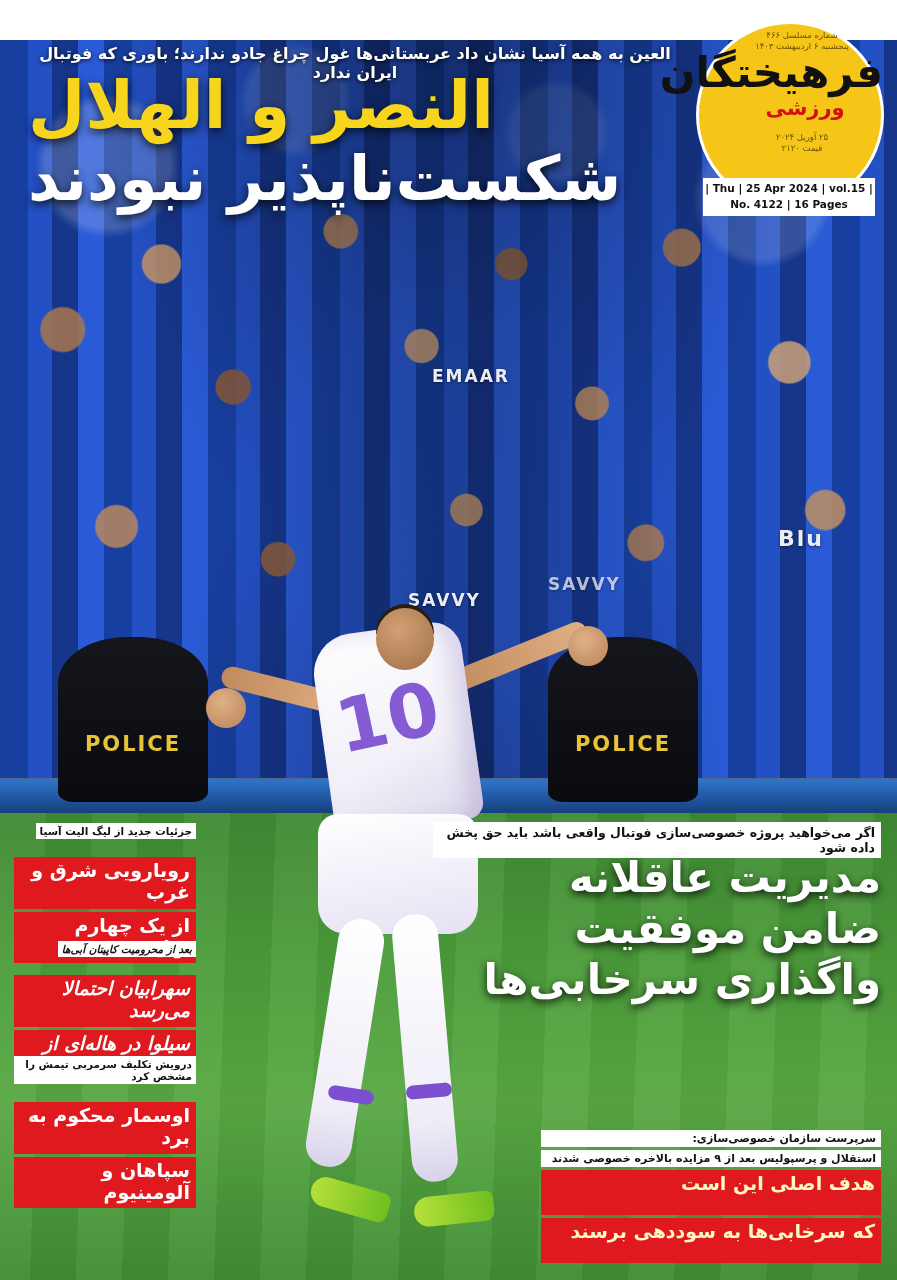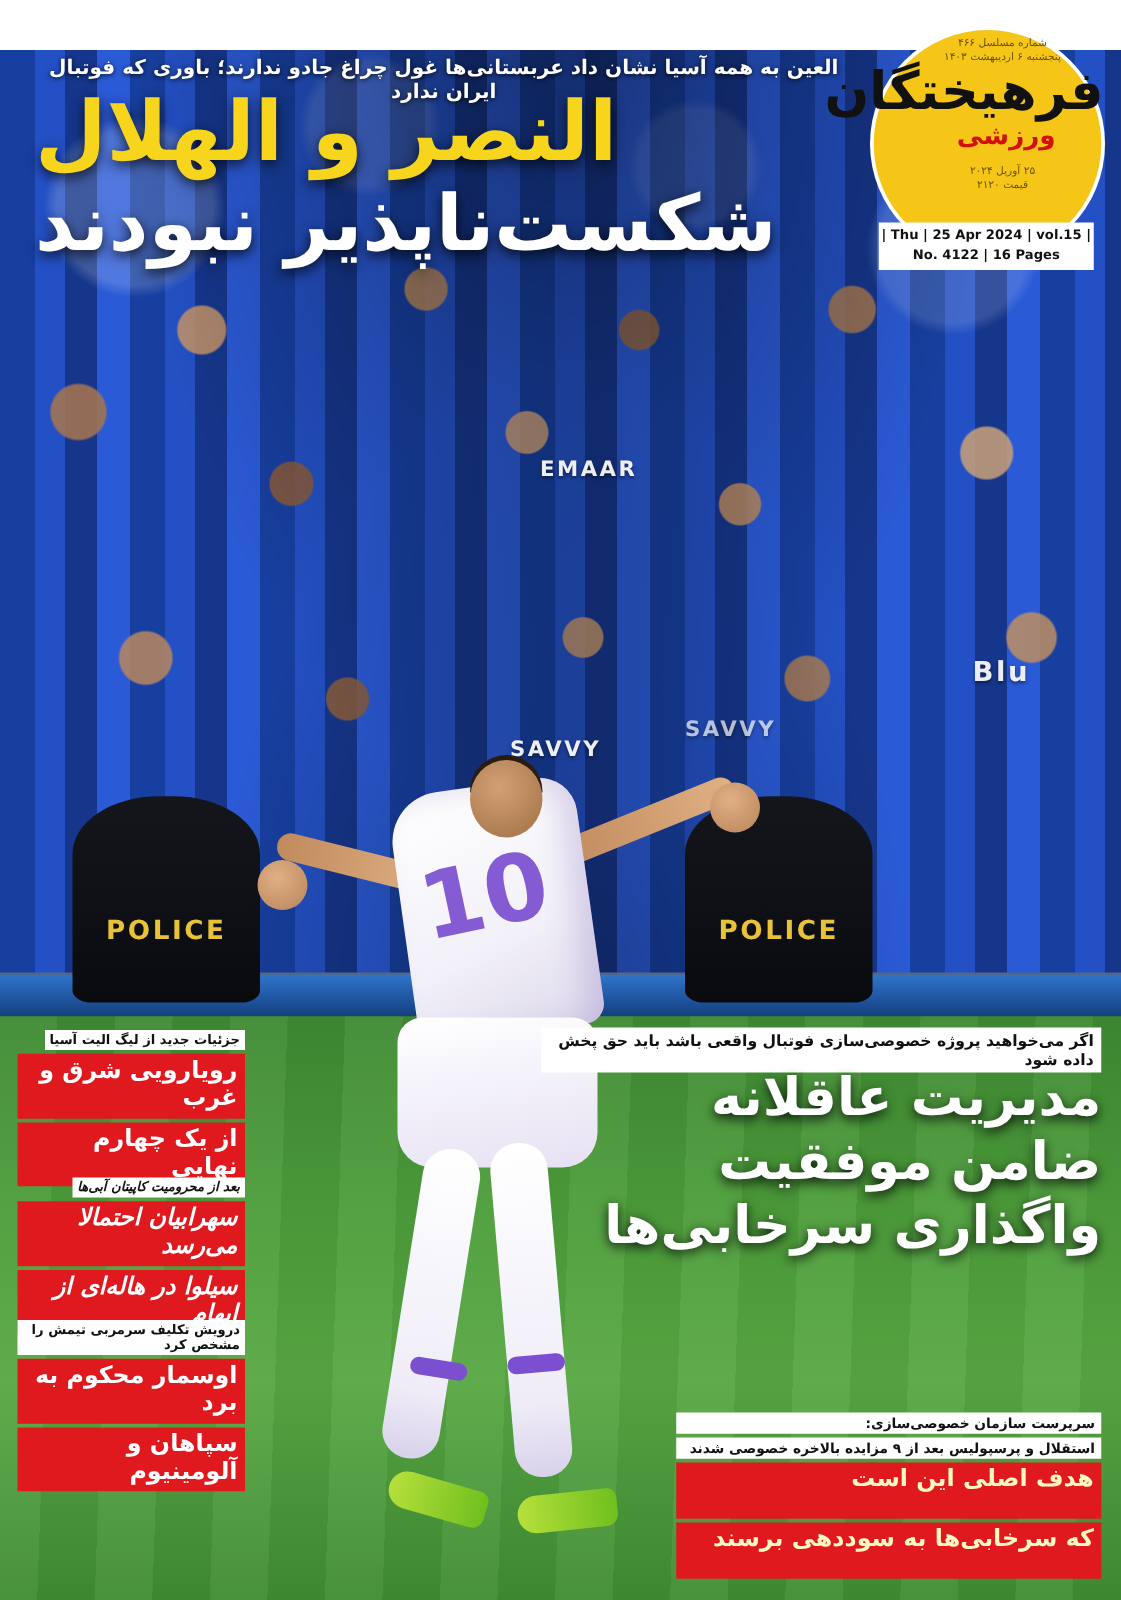--- a/index.html
+++ b/index.html
@@ -300,21 +300,21 @@
     direction: rtl;
     z-index: 36;
   }
   .teaser .kicker {
     display: inline-block;
     background: #ffffff;
     color: #111111;
     font-size: 10.5px;
     font-weight: bold;
     padding: 2px 4px;
-    margin-bottom: 3px;
+    margin-bottom: 18px;
   }
   .teaser .line {
     display: block;
     background: #e0191f;
     color: #ffffff;
     font-size: 19px;
     font-weight: bold;
     padding: 3px 6px 5px 6px;
     margin-bottom: 3px;
     line-height: 1.15;

